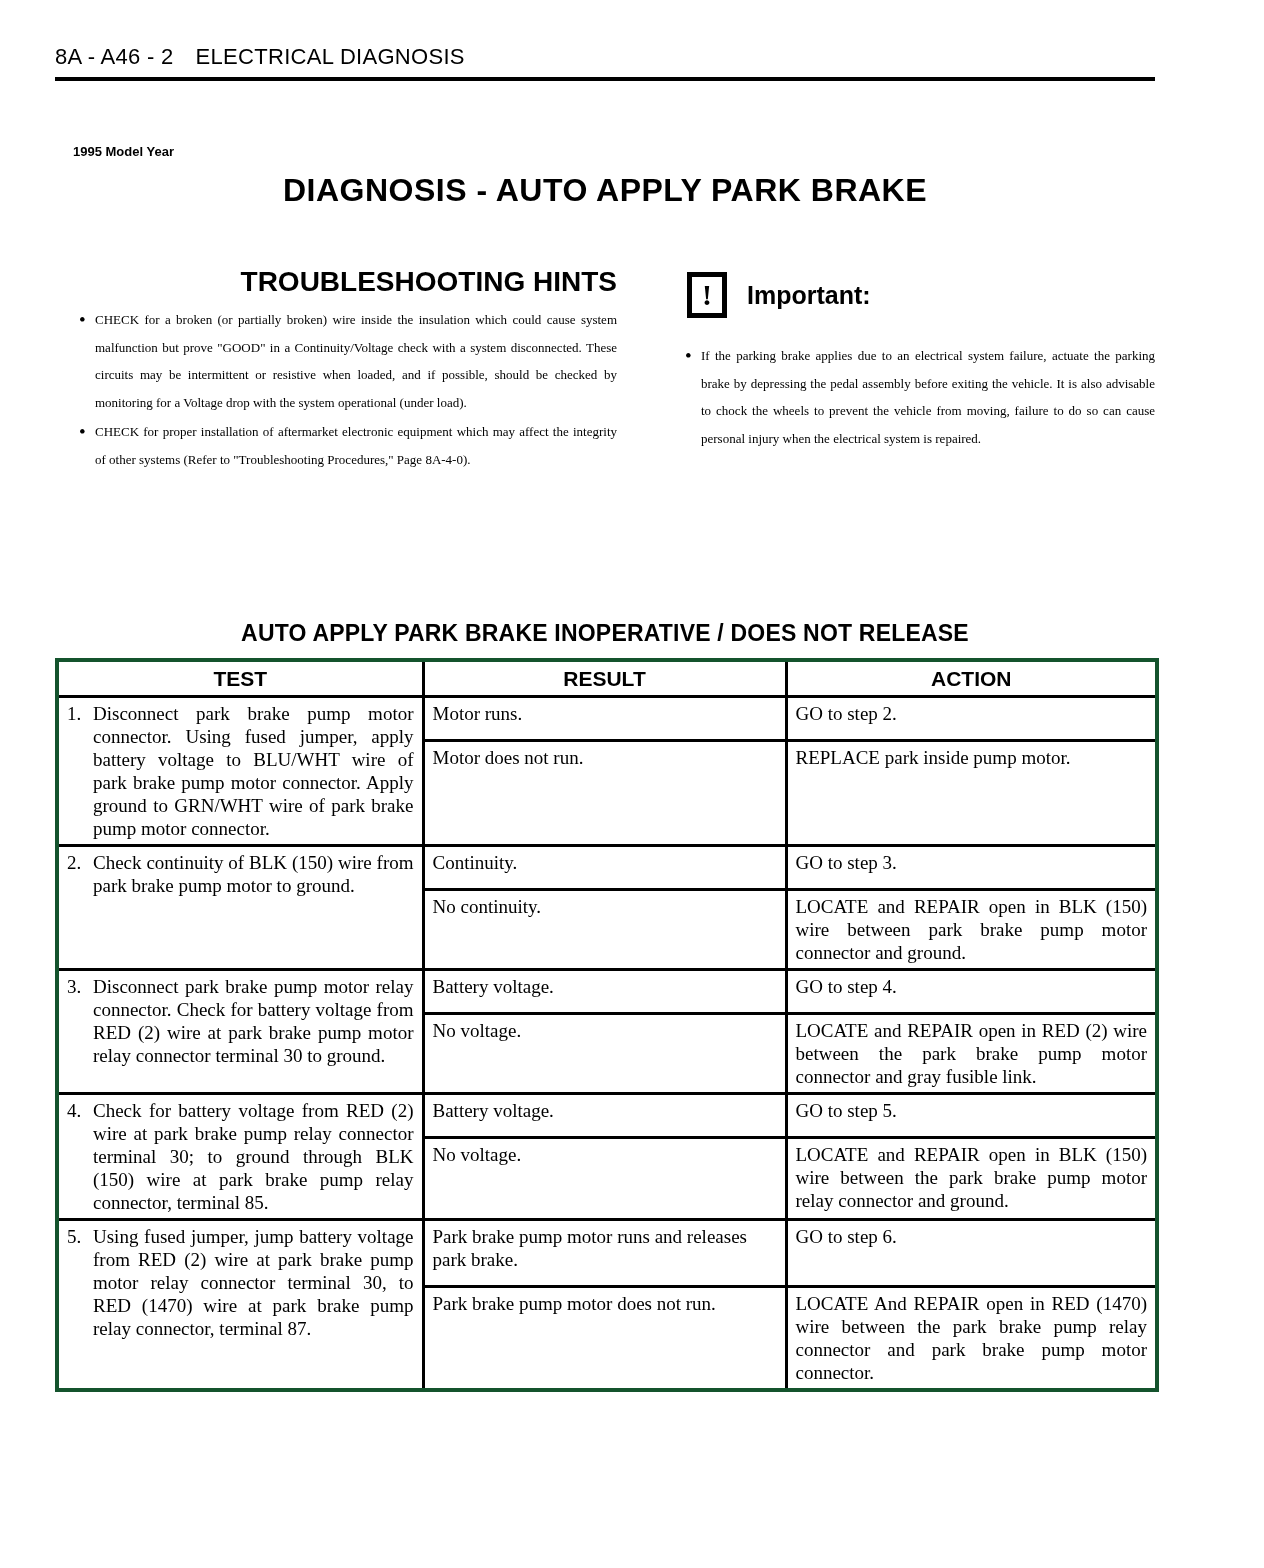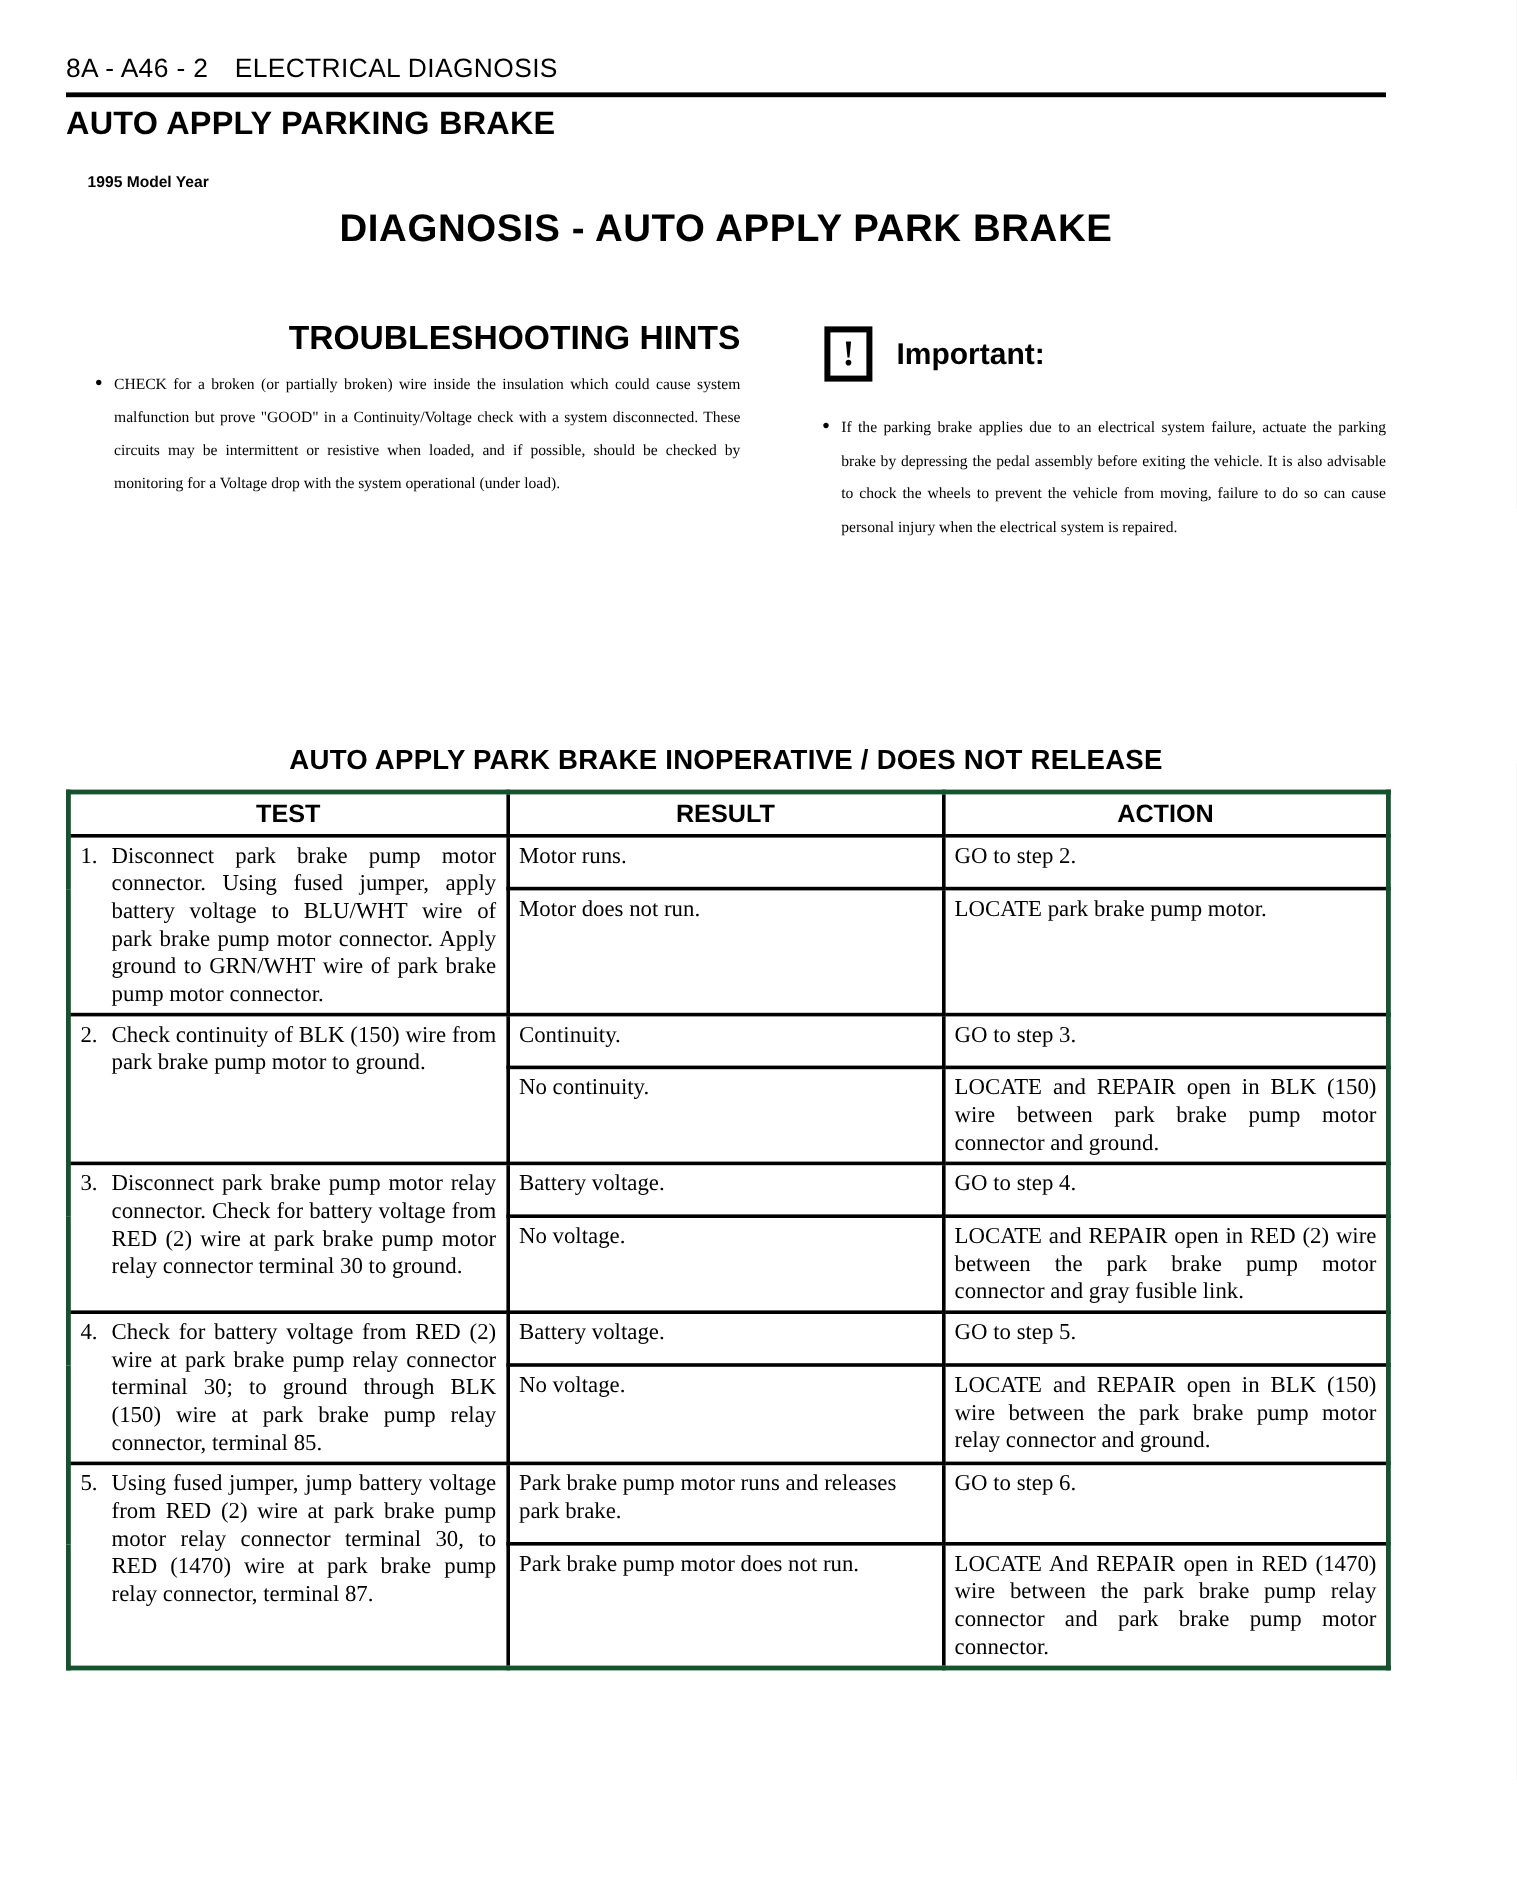--- a/index.html
+++ b/index.html
@@ -119,29 +119,29 @@
 </head>
 <body>
 
 <div class="page">
 
   <div class="masthead">
     <span>8A - A46 - 2</span><span class="sect">ELECTRICAL DIAGNOSIS</span>
   </div>
   <div class="rule"></div>
 
-  <div class="subsection">AUTO APPLY PARKING BRAKE</div>
   <div class="model-year">1995 Model Year</div>
 
   <div class="page-title">DIAGNOSIS - AUTO APPLY PARK BRAKE</div>
 
   <div class="columns">
     <div class="col-left">
       <div class="hints-heading">TROUBLESHOOTING HINTS</div>
       <p class="bullet">CHECK for a broken (or partially broken) wire inside the insulation which could cause system malfunction but prove "GOOD" in a Continuity/Voltage check with a system disconnected. These circuits may be intermittent or resistive when loaded, and if possible, should be checked by monitoring for a Voltage drop with the system operational (under load).</p>
+      <p class="bullet">CHECK for proper installation of aftermarket electronic equipment which may affect the integrity of other systems (Refer to "Troubleshooting Procedures," Page 8A-4-0).</p>
     </div>
     <div class="col-right">
       <div class="important-head">
         <span class="imp-icon">!</span>
         <span class="imp-label">Important:</span>
       </div>
       <p class="bullet">If the parking brake applies due to an electrical system failure, actuate the parking brake by depressing the pedal assembly before exiting the vehicle. It is also advisable to chock the wheels to prevent the vehicle from moving, failure to do so can cause personal injury when the electrical system is repaired.</p>
     </div>
   </div>
 
@@ -167,21 +167,21 @@
           <div class="test-wrap">
             <span class="t-num">1.</span>
             <span class="t-text">Disconnect park brake pump motor connector. Using fused jumper, apply battery voltage to BLU/WHT wire of park brake pump motor connector. Apply ground to GRN/WHT wire of park brake pump motor connector.</span>
           </div>
         </td>
         <td class="res-cell h1">Motor runs.</td>
         <td class="act-cell h1">GO to step 2.</td>
       </tr>
       <tr class="sub2">
         <td class="res-cell">Motor does not run.</td>
-        <td class="act-cell">LOCATE park brake pump motor.</td>
+        <td class="act-cell">REPLACE park inside pump motor.</td>
       </tr>
 
       <tr class="sub1">
         <td class="test-cell" rowspan="2">
           <div class="test-wrap">
             <span class="t-num">2.</span>
             <span class="t-text">Check continuity of BLK (150) wire from park brake pump motor to ground.</span>
           </div>
         </td>
         <td class="res-cell h1">Continuity.</td>

